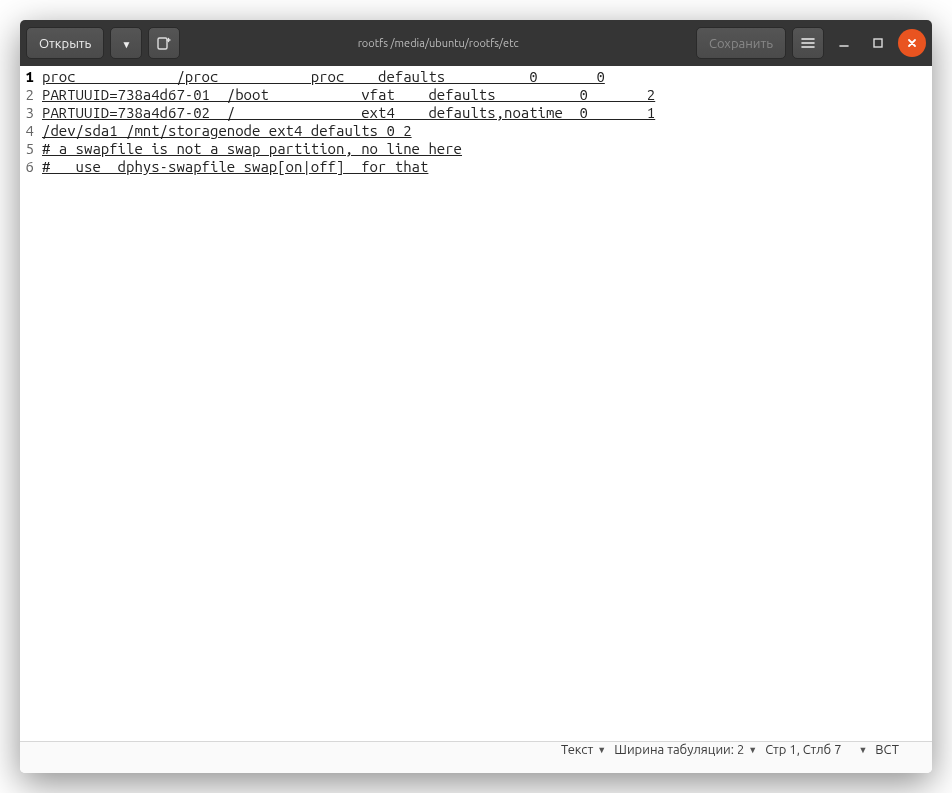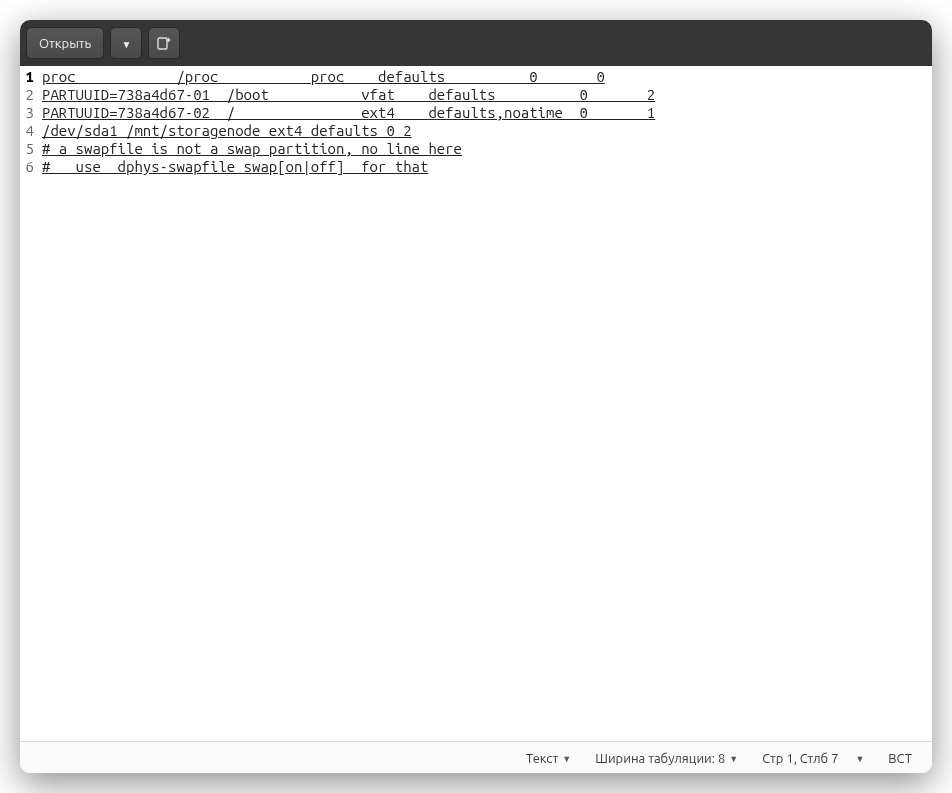--- a/index.html
+++ b/index.html
@@ -9,21 +9,21 @@
     font-family: Ubuntu, "Segoe UI", sans-serif;
     display: flex;
     align-items: flex-start;
     justify-content: flex-start;
     padding: 20px;
   }
   .window {
     width: 912px;
     height: 753px;
     background: #fff;
-    border-radius: 10px;
+    border-radius: 5px;
     box-shadow: 0 10px 36px rgba(0,0,0,0.45);
     overflow: hidden;
     display: flex;
     flex-direction: column;
   }
   .titlebar {
     height: 46px;
     background: #353535;
     display: flex;
     align-items: center;
@@ -80,24 +80,24 @@
     padding:2px 0 0 2px;
     white-space:pre;
     text-decoration:underline;
   }
   .code div { height:18px; line-height:18px; }
   .statusbar {
     height:32px;
     border-top:1px solid #d7d7d7;
     background:#fafafa;
     display:flex;
-    align-items:center;
+    align-items:flex-start;
     justify-content:flex-end;
-    gap:24px;
-    padding:0 20px;
+    gap:8px;
+    padding:0 33px;
     font-size:13px;
     color:#3b3b3b;
   }
   .statusbar .seg { display:flex; align-items:center; gap:4px; cursor:pointer; }
   .tri { font-size:9px; position:relative; top:1px; color:#555; }
   svg { display:block; }
 </style>
 </head>
 <body>
 
@@ -113,43 +113,69 @@
       </div>
       <div class="hbtn icon">
         <svg width="16" height="16" viewBox="0 0 16 16">
             <rect x="2" y="3" width="9" height="11" rx="1.5" fill="none" stroke="#ddd" stroke-width="1.4"></rect>
             <path d="M11 5 h3 M12.5 3.5 v3" stroke="#ddd" stroke-width="1.4" stroke-linecap="round"></path>
           </svg>
       </div>
     </div>
 
     <div class="tb-center">
+      <div class="tb-sub">rootfs /media/ubuntu/rootfs/etc</div>
     </div>
 
+    <div class="tb-right">
+      <div class="hbtn disabled">
+        <span>Сохранить</span>
+      </div>
+      <div class="hbtn icon">
+        <svg width="16" height="16" viewBox="0 0 16 16">
+            <path d="M2 4h12M2 8h12M2 12h12" stroke="#eee" stroke-width="1.6" stroke-linecap="round"></path>
+          </svg>
+      </div>
+      <div class="winbtn">
+        <svg width="14" height="14" viewBox="0 0 14 14">
+            <path d="M3 10h8" stroke="#ddd" stroke-width="1.6" stroke-linecap="round"></path>
+          </svg>
+      </div>
+      <div class="winbtn">
+        <svg width="14" height="14" viewBox="0 0 14 14">
+            <rect x="3" y="3" width="8" height="8" fill="none" stroke="#ddd" stroke-width="1.4"></rect>
+          </svg>
+      </div>
+      <div class="winbtn close">
+        <svg width="14" height="14" viewBox="0 0 14 14">
+            <path d="M4 4l6 6M10 4l-6 6" stroke="#fff" stroke-width="1.8" stroke-linecap="round"></path>
+          </svg>
+      </div>
+    </div>
   </div>
 
   <div class="editor">
     <div class="gutter" id="gutter">
         <div class="current">1</div>
         <div>2</div>
         <div>3</div>
         <div>4</div>
         <div>5</div>
         <div>6</div>
       </div>
     <div class="code" id="code"><div>proc            /proc           proc    defaults          0       0</div><div>PARTUUID=738a4d67-01  /boot           vfat    defaults          0       2</div><div>PARTUUID=738a4d67-02  /               ext4    defaults,noatime  0       1</div><div>/dev/sda1 /mnt/storagenode ext4 defaults 0 2</div><div># a swapfile is not a swap partition, no line here</div><div>#   use  dphys-swapfile swap[on|off]  for that</div></div>
   </div>
 
   <div class="statusbar">
     <div class="seg">
       <span>Текст</span>
       <span class="tri">▼</span>
     </div>
     <div class="seg">
-      <span>Ширина табуляции: 8</span>
+      <span>Ширина табуляции: 2</span>
       <span class="tri">▼</span>
     </div>
     <div class="seg">
       <span>Стр 1, Стлб 7</span>
       &nbsp;&nbsp;&nbsp;
       <span class="tri">▼</span>
     </div>
     <div class="seg">
       <span>ВСТ</span>
     </div>

